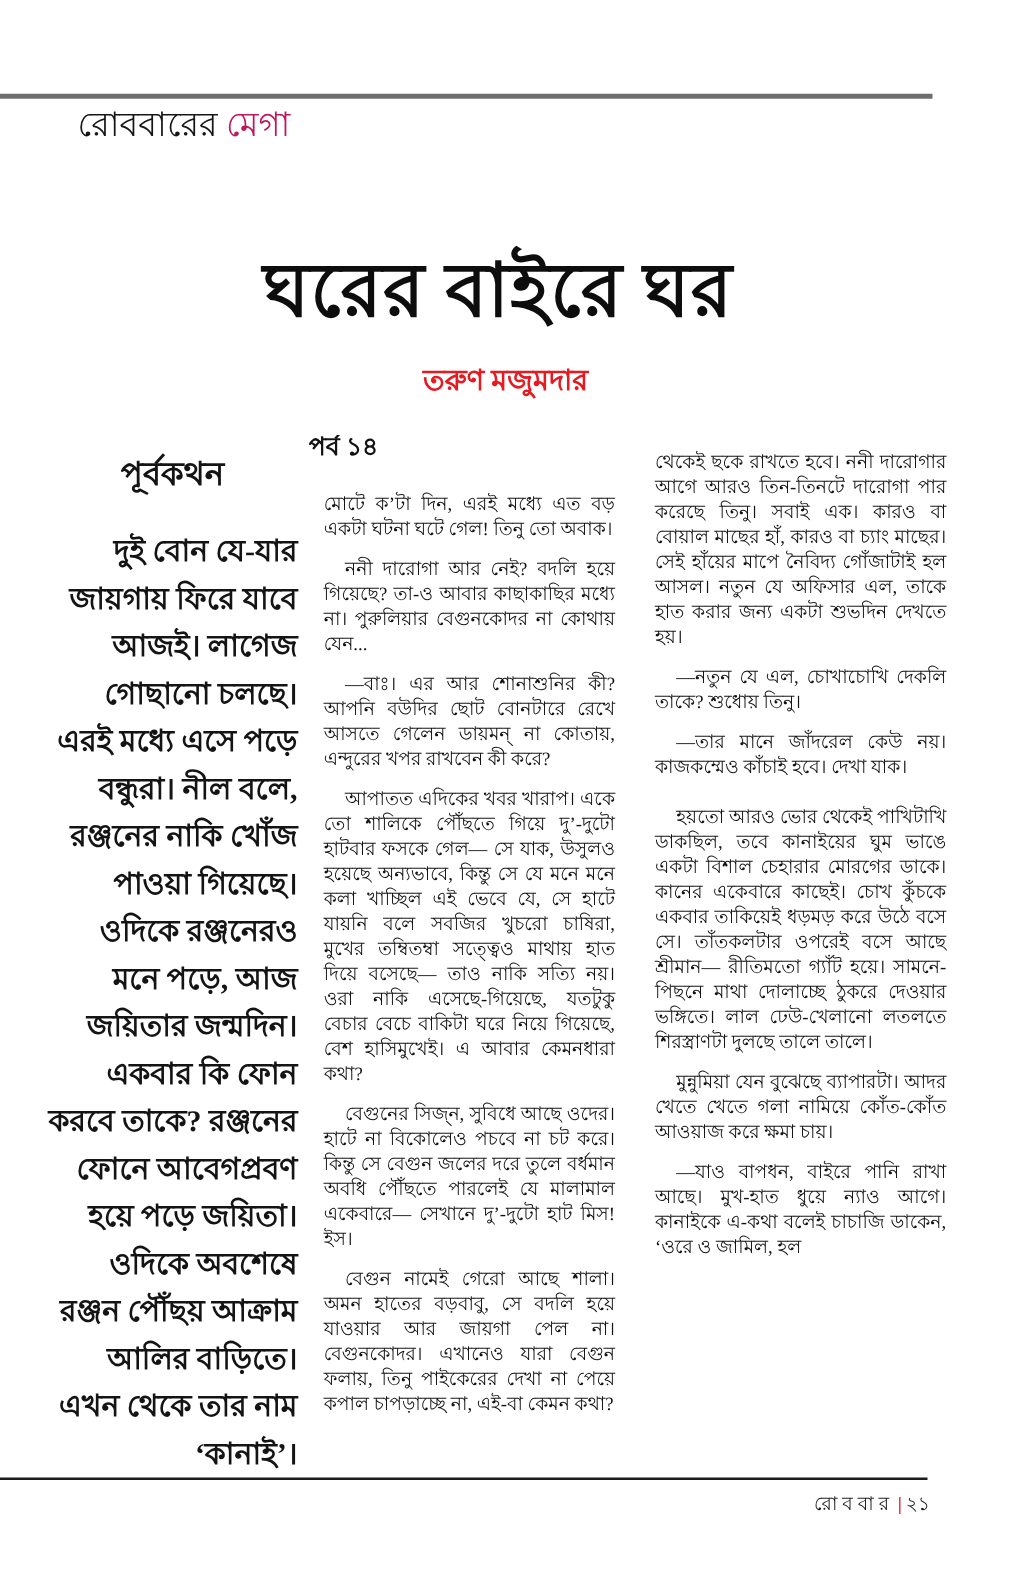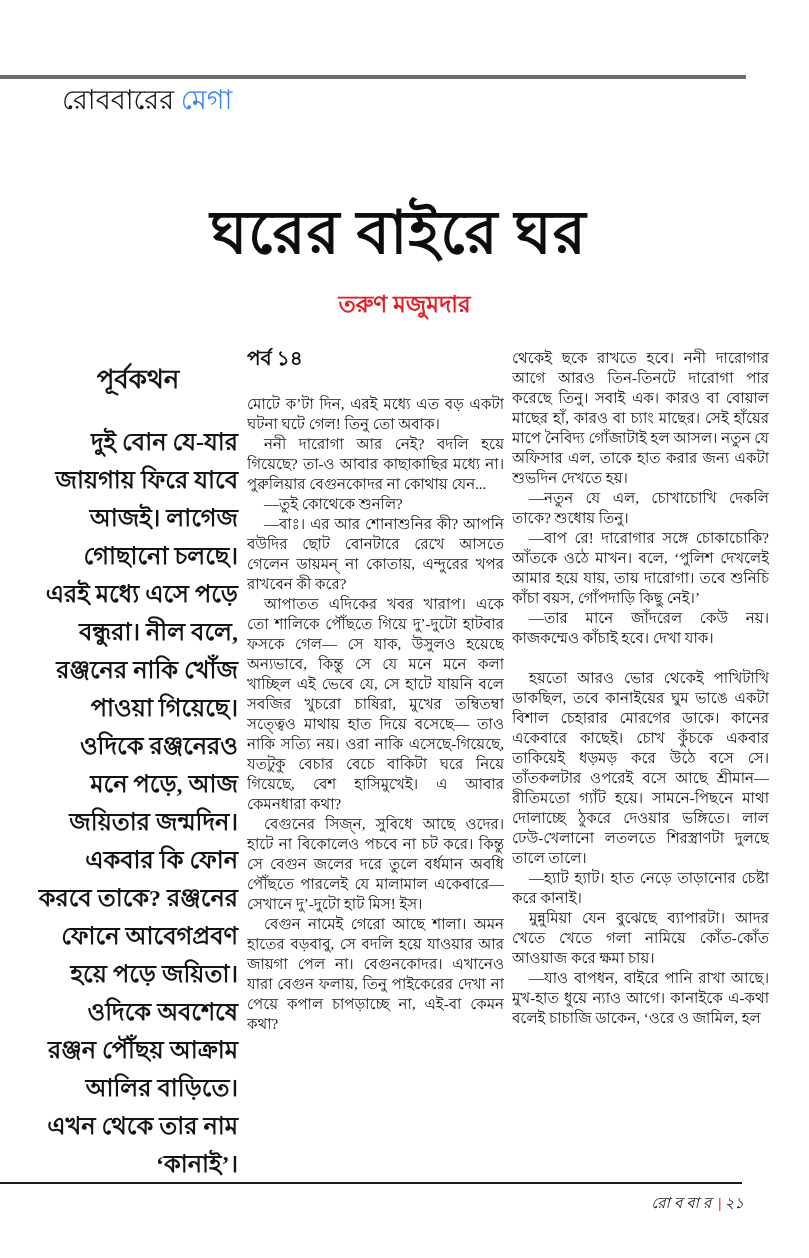--- a/index.html
+++ b/index.html
@@ -3,39 +3,39 @@
 <meta charset="utf-8">
 <style>
   html,body{margin:0;padding:0;}
   body{
     width:809px;height:1258px;position:relative;background:#ffffff;
     font-family:"Liberation Serif","DejaVu Serif",serif;
     color:#111111;overflow:hidden;
   }
   .top-rule{position:absolute;left:0;top:75px;width:746px;height:4px;background:#6e6e6e;}
   .masthead{position:absolute;left:62px;top:84px;font-size:27px;line-height:32px;color:#151515;white-space:nowrap;}
-  .masthead .accent{color:#3b82f6;}
+  .masthead .accent{color:#be185d;}
   .title{position:absolute;left:0;top:188px;width:797px;margin:0;text-align:center;
     font-size:60px;line-height:90px;font-weight:bold;color:#0d0d0d;letter-spacing:1px;}
   .author{position:absolute;left:0;top:286px;width:809px;text-align:center;
     font-size:23px;font-weight:bold;color:#e51b22;}
   .sidebar{position:absolute;left:38px;top:364px;width:200px;text-align:right;color:#141414;}
   .sidebar-heading{font-size:26px;font-weight:bold;line-height:32px;text-align:center;}
   .sidebar-body{margin-top:27px;font-size:24px;font-weight:bold;line-height:38px;}
   .col{position:absolute;top:348px;width:257px;height:832px;overflow:hidden;
     font-size:15px;line-height:20px;text-align:justify;color:#121212;}
   .col-middle{left:247px;}
   .col-right{left:512px;}
   .part-label{font-weight:bold;font-size:20px;margin-bottom:26px;}
-  .para{margin:0;text-indent:17px;}
+  .para{margin:12px;text-indent:17px;}
   .para.flush{text-indent:0;}
   .para.gap-above{margin-top:20px;}
   .bottom-rule{position:absolute;left:0;top:1182px;width:742px;height:2px;background:#1c1c1c;}
   .page-footer{position:absolute;left:0;top:1191px;width:744px;text-align:right;
-    font-size:15px;color:#1a1a1a;white-space:nowrap;font-style:italic;}
+    font-size:15px;color:#1a1a1a;white-space:nowrap;}
   .footer-mag{letter-spacing:4px;}
   .footer-div{color:#e51b22;font-weight:bold;margin:0 3px;}
 </style>
 </head>
 <body>
 
 <div class="page">
 
   <div class="top-rule"></div>
 
@@ -54,21 +54,20 @@
   </aside>
 
   <section class="col col-middle">
     <div class="part-label">পর্ব ১৪</div>
     <div class="paras">
 
         <p class="para flush">মোটে ক’টা দিন, এরই মধ্যে এত বড় একটা ঘটনা ঘটে গেল! তিনু তো অবাক।</p>
 
         <p class="para">ননী দারোগা আর নেই? বদলি হয়ে গিয়েছে? তা-ও আবার কাছাকাছির মধ্যে না। পুরুলিয়ার বেগুনকোদর না কোথায় যেন...</p>
 
-        <p class="para">—তুই কোথেকে শুনলি?</p>
 
 
         <p class="para">—বাঃ। এর আর শোনাশুনির কী? আপনি বউদির ছোট বোনটারে রেখে আসতে গেলেন ডায়মন্ না কোতায়, এন্দুরের খপর রাখবেন কী করে?</p>
 
 
         <p class="para">আপাতত এদিকের খবর খারাপ। একে তো শালিকে পৌঁছতে গিয়ে দু’-দুটো হাটবার ফসকে গেল— সে যাক, উসুলও হয়েছে অন্যভাবে, কিন্তু সে যে মনে মনে কলা খাচ্ছিল এই ভেবে যে, সে হাটে যায়নি বলে সবজির খুচরো চাষিরা, মুখের তম্বিতম্বা সত্ত্বেও মাথায় হাত দিয়ে বসেছে— তাও নাকি সত্যি নয়। ওরা নাকি এসেছে-গিয়েছে, যতটুকু বেচার বেচে বাকিটা ঘরে নিয়ে গিয়েছে, বেশ হাসিমুখেই। এ আবার কেমনধারা কথা?</p>
 
         <p class="para">বেগুনের সিজ্‌ন, সুবিধে আছে ওদের। হাটে না বিকোলেও পচবে না চট করে। কিন্তু সে বেগুন জলের দরে তুলে বর্ধমান অবধি পৌঁছতে পারলেই যে মালামাল একেবারে— সেখানে দু’-দুটো হাট মিস! ইস।</p>
 
         <p class="para">বেগুন নামেই গেরো আছে শালা। অমন হাতের বড়বাবু, সে বদলি হয়ে যাওয়ার আর জায়গা পেল না। বেগুনকোদর। এখানেও যারা বেগুন ফলায়, তিনু পাইকেরের দেখা না পেয়ে কপাল চাপড়াচ্ছে না, এই-বা কেমন কথা?</p>
@@ -76,27 +75,25 @@
       </div>
   </section>
 
   <section class="col col-right">
     <div class="paras">
 
         <p class="para flush">থেকেই ছকে রাখতে হবে। ননী দারোগার আগে আরও তিন-তিনটে দারোগা পার করেছে তিনু। সবাই এক। কারও বা বোয়াল মাছের হাঁ, কারও বা চ্যাং মাছের। সেই হাঁয়ের মাপে নৈবিদ্য গোঁজাটাই হল আসল। নতুন যে অফিসার এল, তাকে হাত করার জন্য একটা শুভদিন দেখতে হয়।</p>
 
         <p class="para">—নতুন যে এল, চোখাচোখি দেকলি তাকে? শুধোয় তিনু।</p>
 
-        <p class="para">—বাপ রে! দারোগার সঙ্গে চোকাচোকি? আঁতকে ওঠে মাখন। বলে, ‘পুলিশ দেখলেই আমার হয়ে যায়, তায় দারোগা। তবে শুনিচি কাঁচা বয়স, গোঁপদাড়ি কিছু নেই।’</p>
 
         <p class="para">—তার মানে জাঁদরেল কেউ নয়। কাজকম্মেও কাঁচাই হবে। দেখা যাক।</p>
 
         <p class="para gap-above">হয়তো আরও ভোর থেকেই পাখিটাখি ডাকছিল, তবে কানাইয়ের ঘুম ভাঙে একটা বিশাল চেহারার মোরগের ডাকে। কানের একেবারে কাছেই। চোখ কুঁচকে একবার তাকিয়েই ধড়মড় করে উঠে বসে সে। তাঁতকলটার ওপরেই বসে আছে শ্রীমান— রীতিমতো গ্যাঁট হয়ে। সামনে-পিছনে মাথা দোলাচ্ছে ঠুকরে দেওয়ার ভঙ্গিতে। লাল ঢেউ-খেলানো লতলতে শিরস্ত্রাণটা দুলছে তালে তালে।</p>
 
-        <p class="para">—হ্যাট হ্যাট। হাত নেড়ে তাড়ানোর চেষ্টা করে কানাই।</p>
 
 
 
         <p class="para">মুন্নুমিয়া যেন বুঝেছে ব্যাপারটা। আদর খেতে খেতে গলা নামিয়ে কোঁত-কোঁত আওয়াজ করে ক্ষমা চায়।</p>
 
         <p class="para">—যাও বাপধন, বাইরে পানি রাখা আছে। মুখ-হাত ধুয়ে ন্যাও আগে। কানাইকে এ-কথা বলেই চাচাজি ডাকেন, ‘ওরে ও জামিল, হল</p>
       </div>
   </section>
 
   <div class="bottom-rule"></div>

